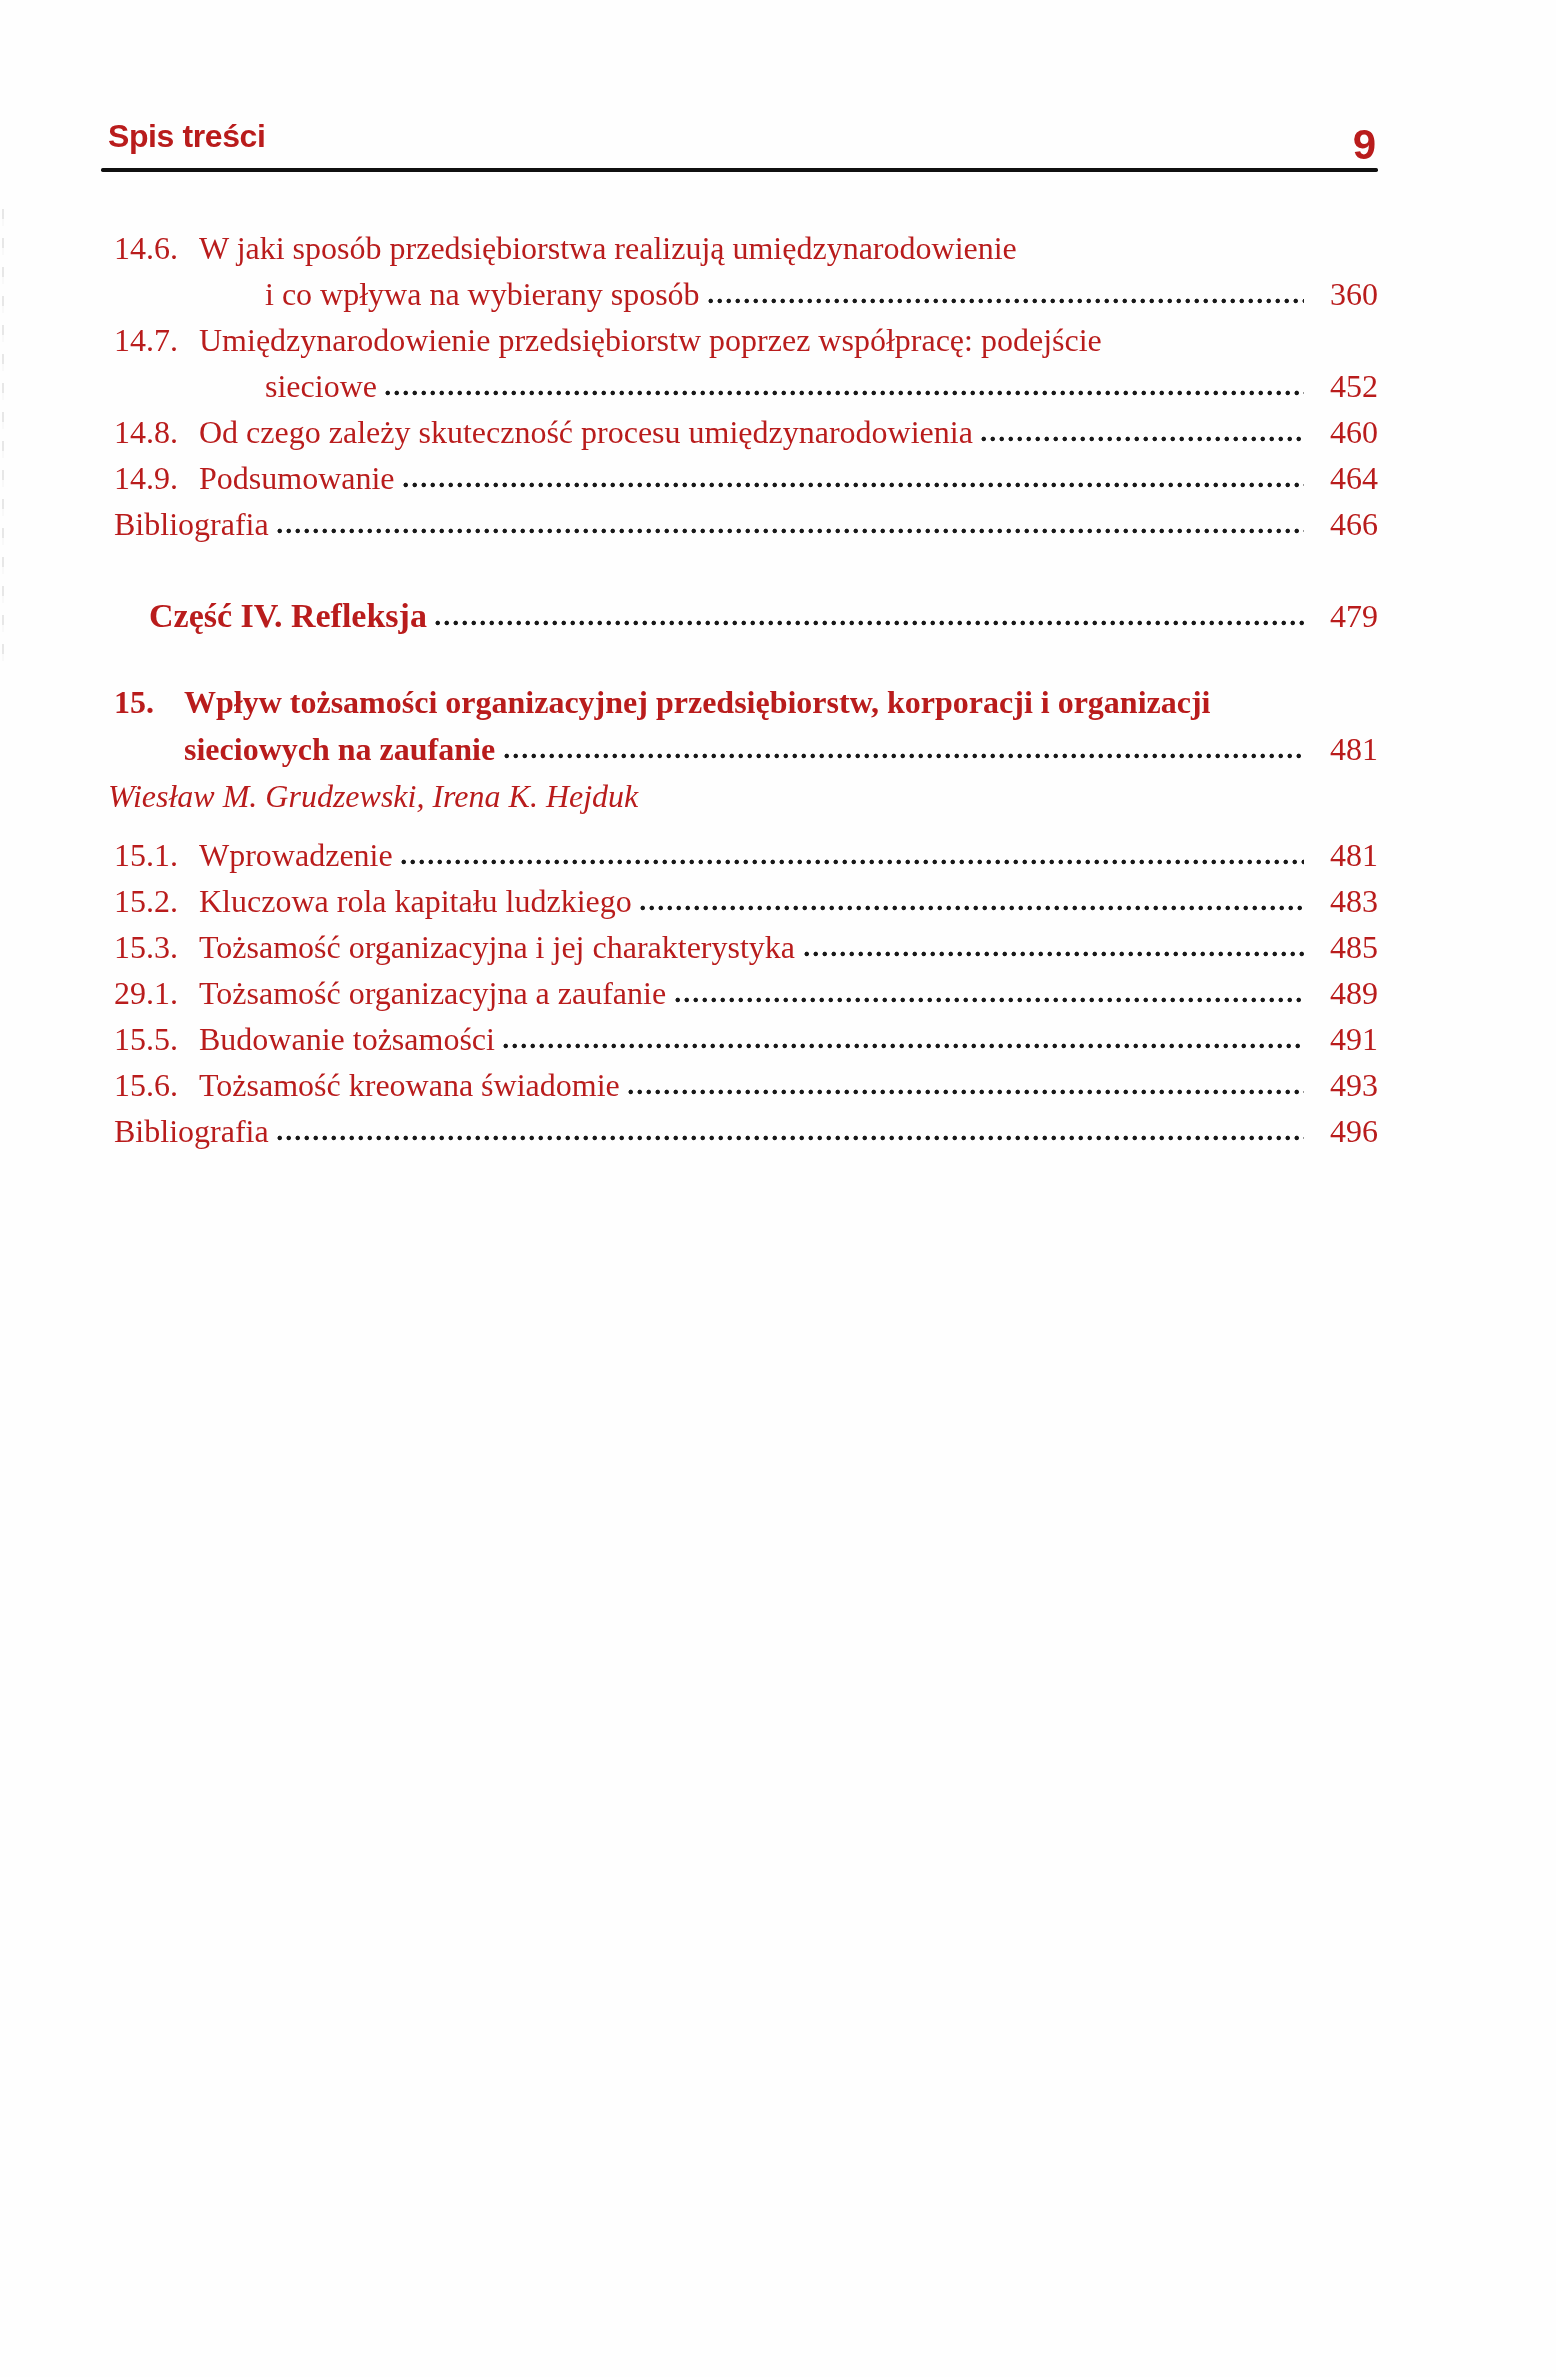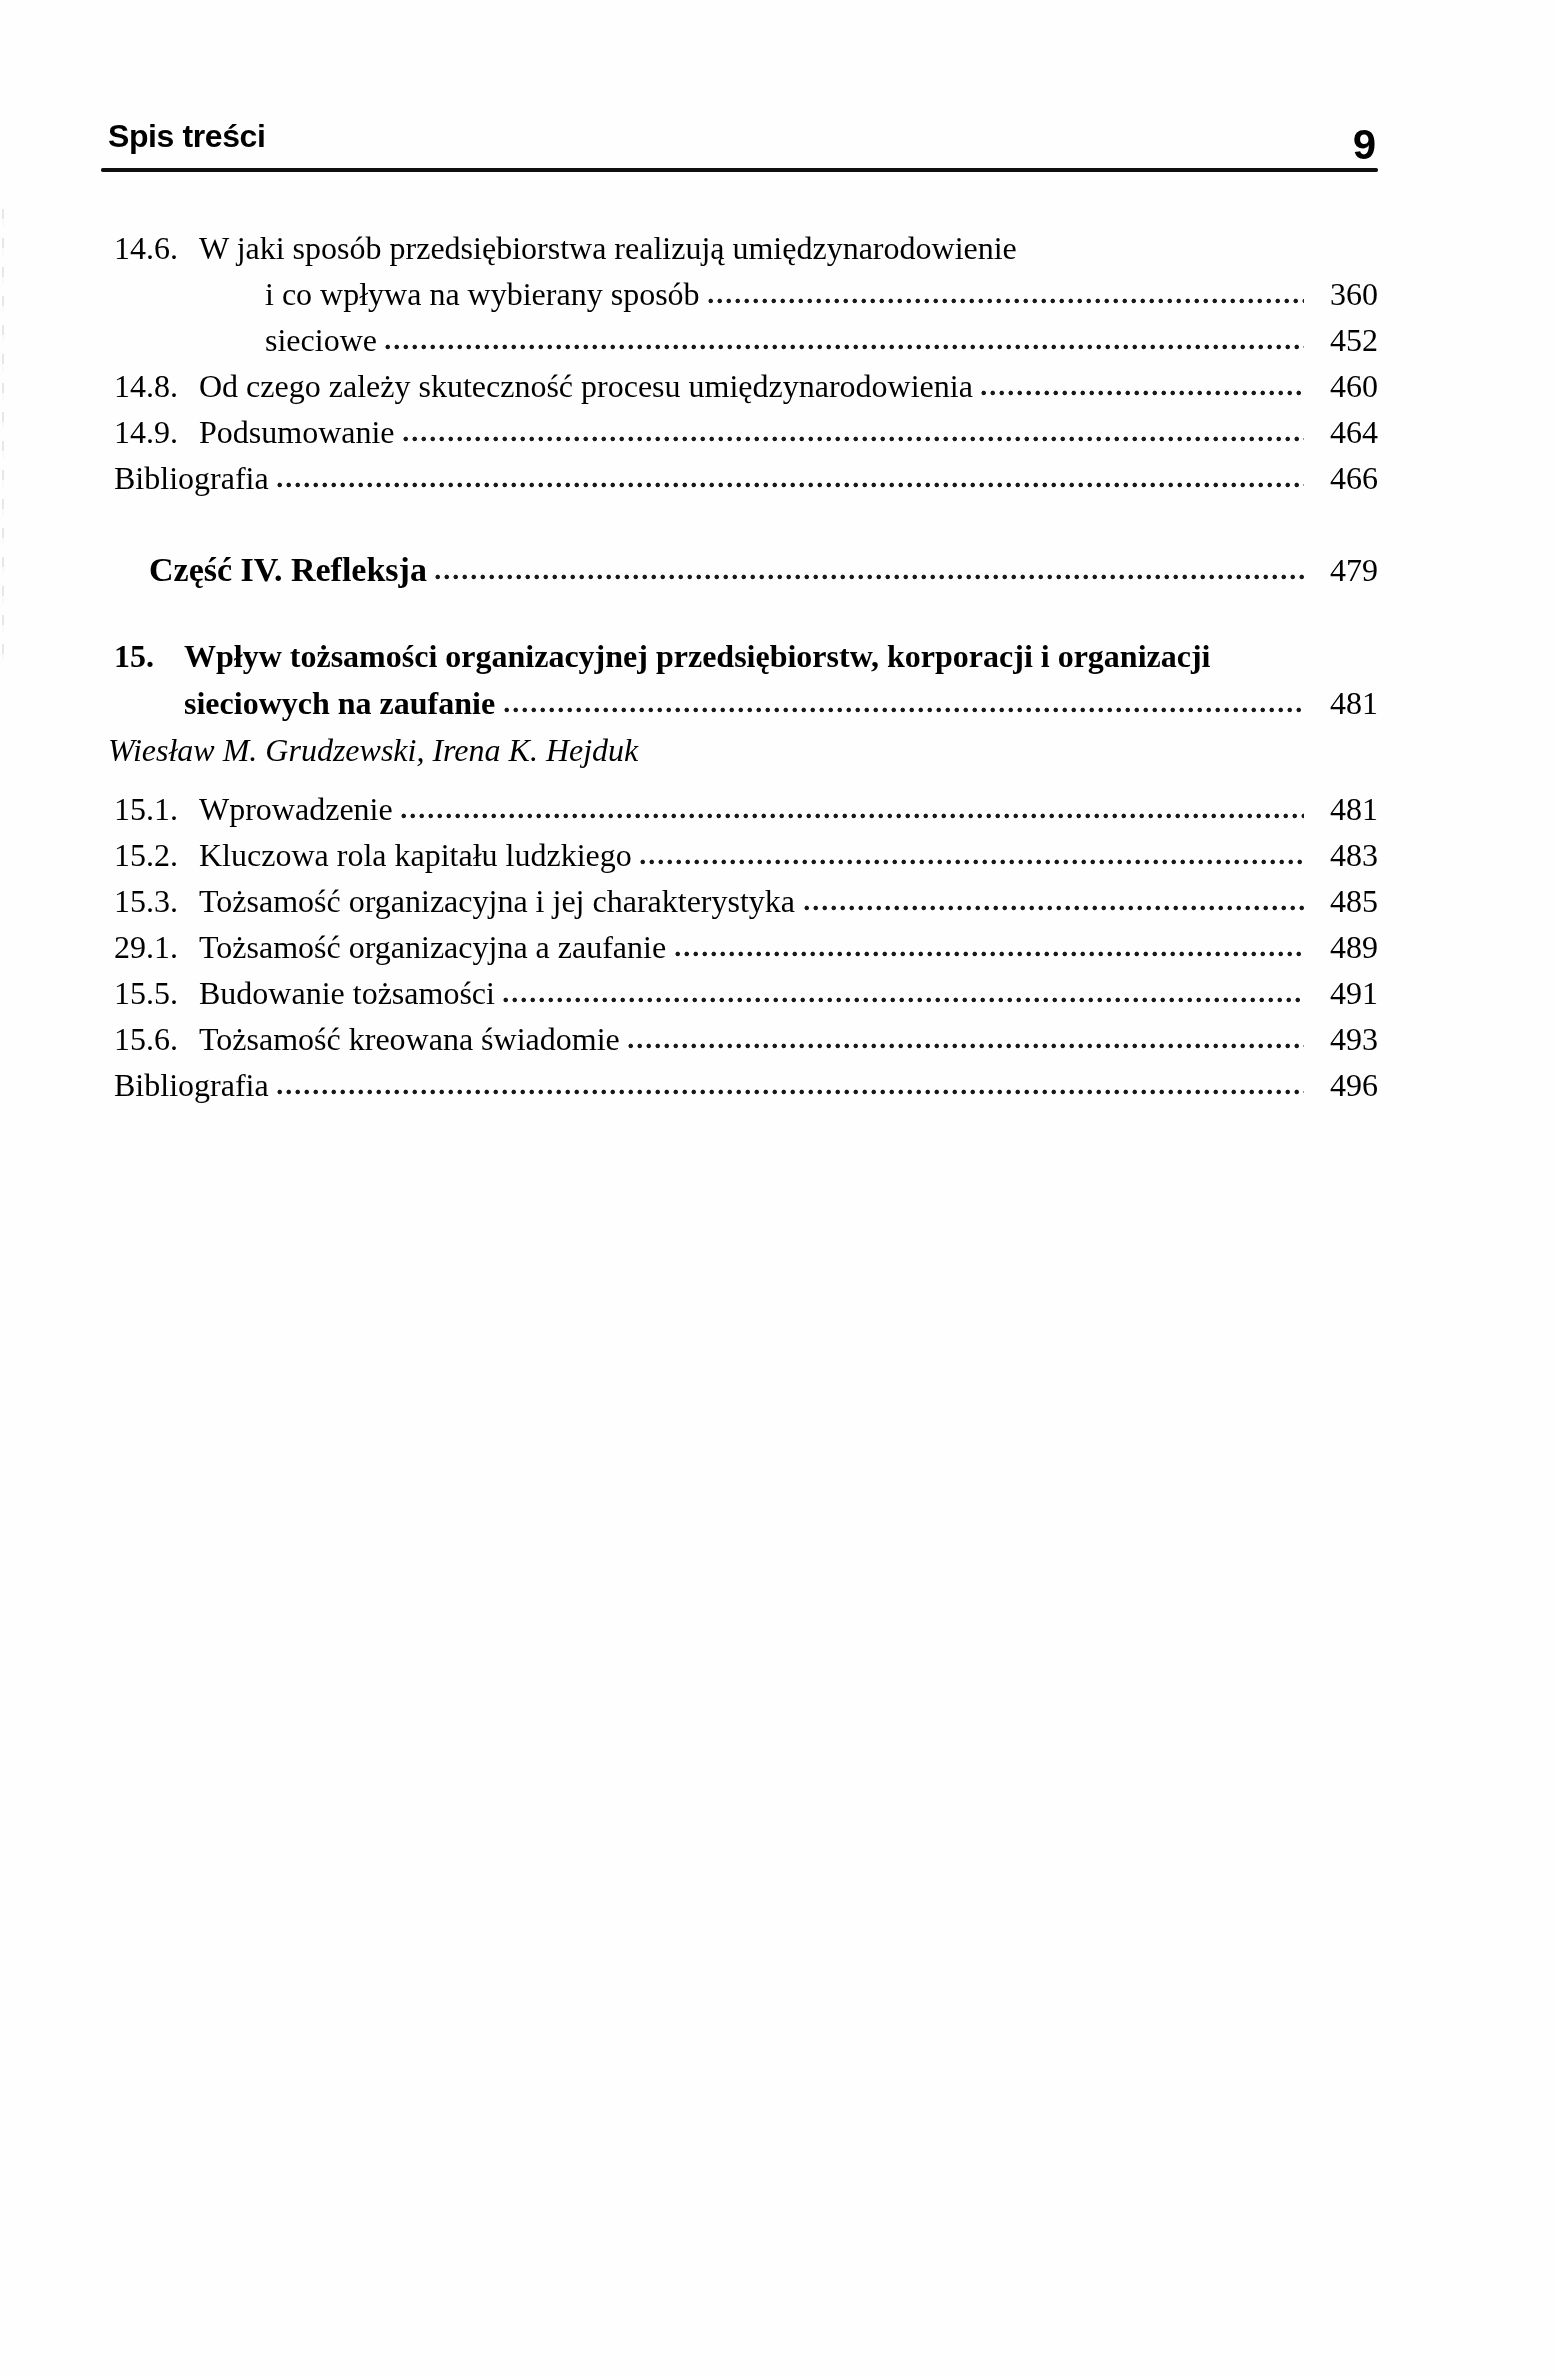--- a/index.html
+++ b/index.html
@@ -5,21 +5,21 @@
   html, body { margin: 0; padding: 0; }
   body {
     width: 1557px; height: 2377px;
     background: #ffffff;
     font-family: "Liberation Serif", serif;
   }
   .page {
     position: relative;
     width: 1557px; height: 2377px;
     background: #fefefe;
-    color: #000000;
+    color: #b91c1c;
     overflow: hidden;
   }
 
   
   .header-title {
     position: absolute; left: 108px; top: 119px;
     font-family: "Liberation Sans", sans-serif;
     font-weight: 700; font-size: 32px; line-height: 34px;
     letter-spacing: -0.4px;
     white-space: nowrap;
@@ -102,20 +102,24 @@
     <div class="row">
       <span class="num">14.6.</span>
       <span class="text">W jaki sposób przedsiębiorstwa realizują umiędzynarodowienie</span>
     </div>
     <div class="row cont">
       <span class="text">i co wpływa na wybierany sposób</span>
       <span class="leader"></span>
       <span class="pg">360</span>
     </div>
 
+    <div class="row">
+      <span class="num">14.7.</span>
+      <span class="text">Umiędzynarodowienie przedsiębiorstw poprzez współpracę: podejście</span>
+    </div>
     <div class="row cont">
       <span class="text">sieciowe</span>
       <span class="leader"></span>
       <span class="pg">452</span>
     </div>
 
     <div class="row">
       <span class="num">14.8.</span>
       <span class="text">Od czego zależy skuteczność procesu umiędzynarodowienia</span>
       <span class="leader"></span>

